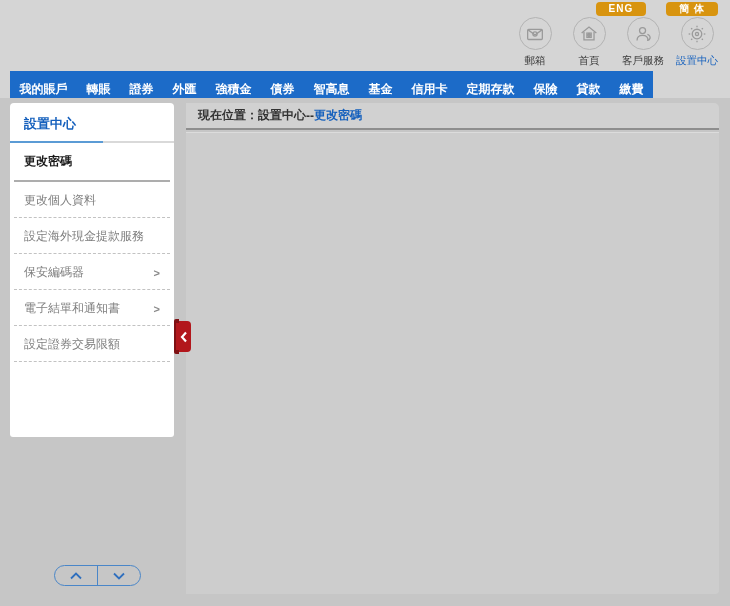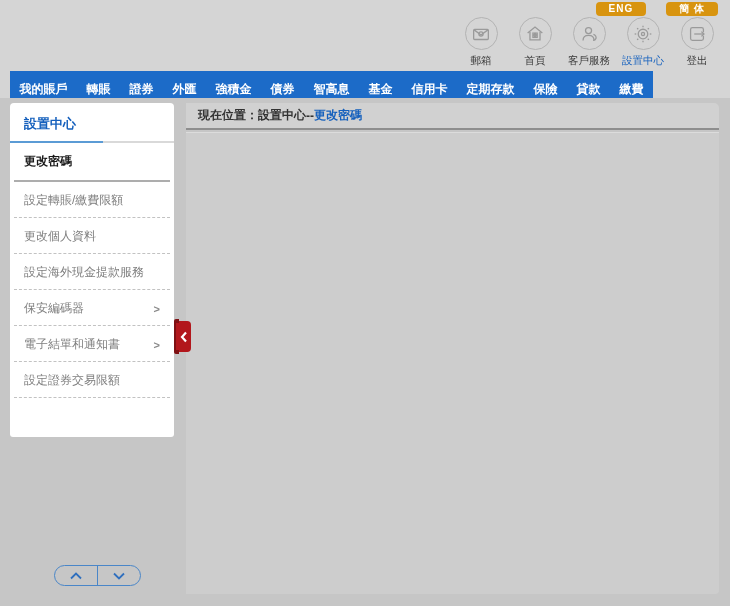--- a/index.html
+++ b/index.html
@@ -153,30 +153,20 @@
     <line x1="12" y1="19.4" x2="12" y2="21.1"></line>
     <line x1="4.6" y1="12" x2="2.9" y2="12"></line>
     <line x1="19.4" y1="12" x2="21.1" y2="12"></line>
     <line x1="6.8" y1="6.8" x2="5.6" y2="5.6"></line>
     <line x1="17.2" y1="17.2" x2="18.4" y2="18.4"></line>
     <line x1="6.8" y1="17.2" x2="5.6" y2="18.4"></line>
     <line x1="17.2" y1="6.8" x2="18.4" y2="5.6"></line>
   </svg>
 </div>
         <div class="utility-label">設置中心</div>
-      </div>
-      <div class="utility-item">
-        <div class="utility-circle">
-  <svg width="22" height="22" viewBox="0 0 24 24">
-    <path d="M19 10 V7 a2 2 0 0 0 -2 -2 H7 a2 2 0 0 0 -2 2 V17 a2 2 0 0 0 2 2 H17 a2 2 0 0 0 2 -2 v-3"></path>
-    <line x1="9" y1="12" x2="19.5" y2="12"></line>
-    <path d="M16.8 9.4 L19.6 12 L16.8 14.6"></path>
-  </svg>
-</div>
-        <div class="utility-label">登出</div>
       </div>
     </div>
 </div>
 
 <nav class="navbar">
     <div class="nav-item">我的賬戶</div>
     <div class="nav-item">轉賬</div>
     <div class="nav-item">證券</div>
     <div class="nav-item">外匯</div>
     <div class="nav-item">強積金</div>
@@ -191,23 +181,20 @@
   </nav>
 
 <aside class="sidebar">
   <div class="sidebar-title">設置中心</div>
   <div class="sidebar-title-rule"></div>
   <ul class="sidebar-list">
       <li class="sidebar-item selected">
         <span>更改密碼</span>
       </li>
       <li class="sidebar-item">
-        <span>設定轉賬/繳費限額</span>
-      </li>
-      <li class="sidebar-item">
         <span>更改個人資料</span>
       </li>
       <li class="sidebar-item">
         <span>設定海外現金提款服務</span>
       </li>
       <li class="sidebar-item">
         <span>保安編碼器</span>
         <span class="sidebar-chevron">&gt;</span>
       </li>
       <li class="sidebar-item">

